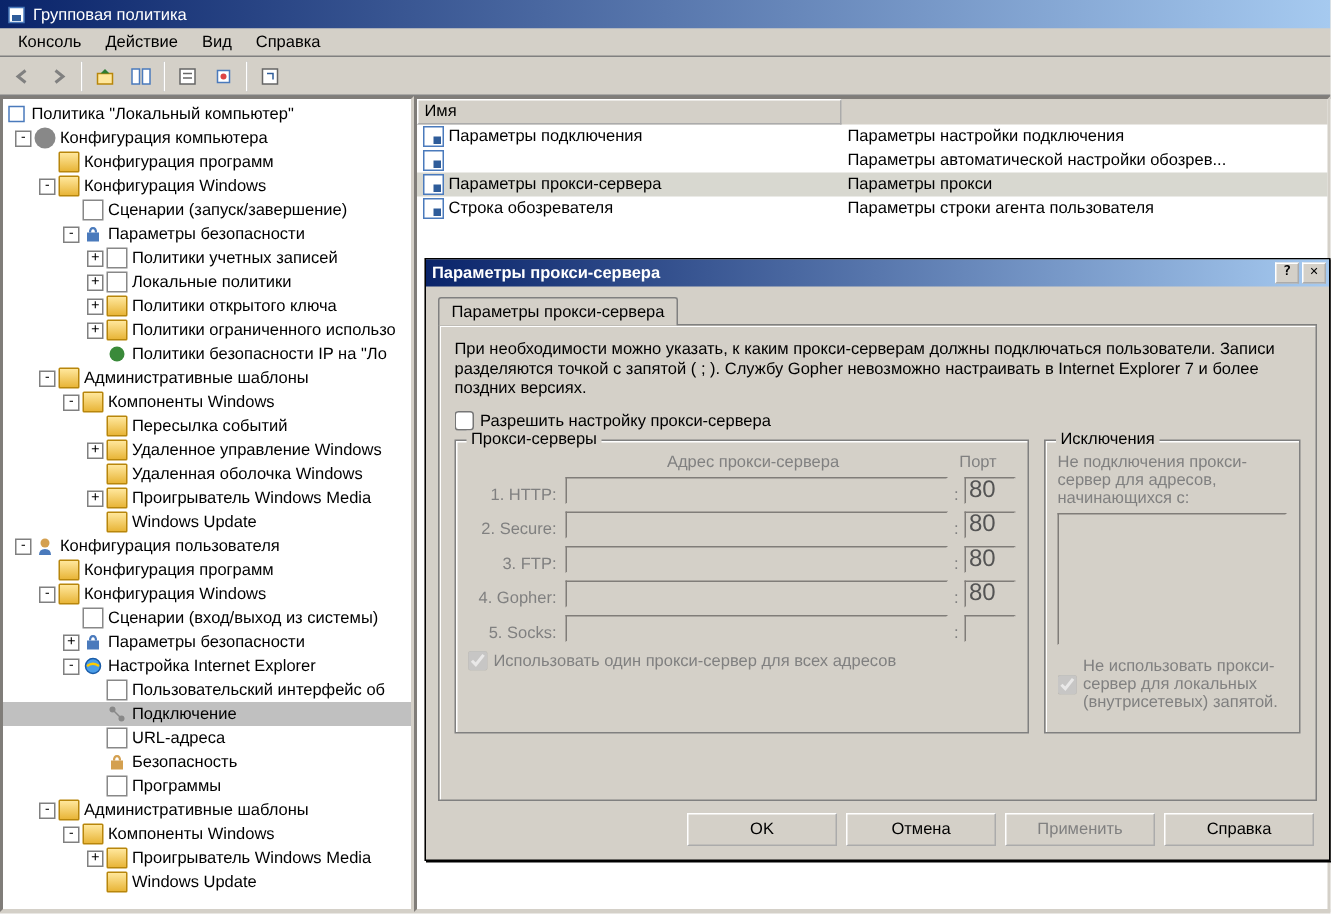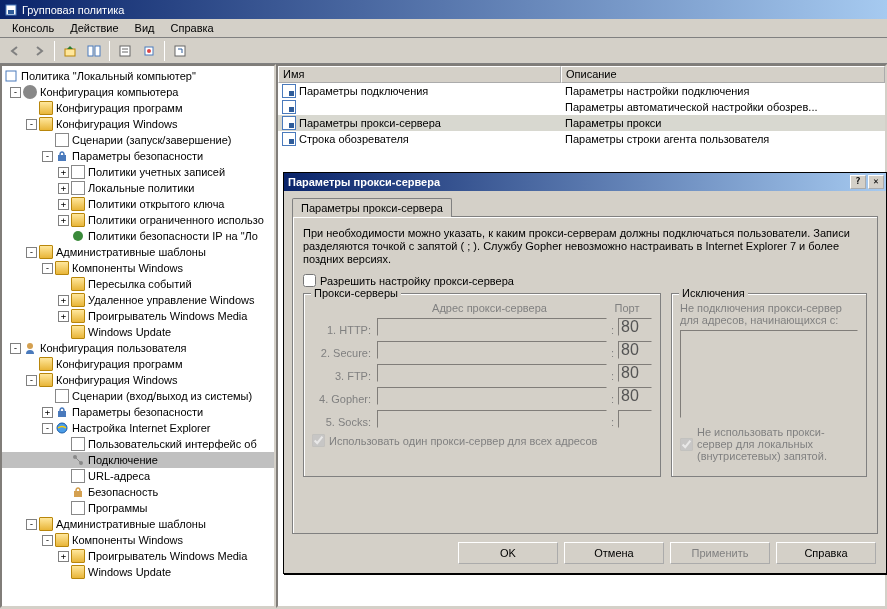--- a/index.html
+++ b/index.html
@@ -41,21 +41,21 @@
 .tabarea { margin: 6px 8px 0 8px; }
 .tab { display: inline-block; background: #d4d0c8; border: 1px solid #808080; border-bottom: none; padding: 3px 8px; position: relative; top: 1px; z-index: 2; border-top-left-radius: 2px; border-top-right-radius: 2px; }
 .tabbody { border: 1px solid #808080; box-shadow: inset 1px 1px 0 #fff; padding: 10px; height: 318px; }
 .infotext { margin-bottom: 8px; line-height: 13px; }
 .chk { display: flex; align-items: center; margin-bottom: 6px; }
 .chk input { margin-right: 4px; }
 .groupbox { border: 1px solid #808080; box-shadow: inset 1px 1px 0 #fff; padding: 8px; position: relative; }
 .groupbox > .gtitle { position: absolute; top: -7px; left: 7px; background: #d4d0c8; padding: 0 3px; }
 .gwrap { display: flex; gap: 10px; }
 .proxygroup { flex: 1; }
-.exclgroup { width: 196px; }
+.exclgroup { width: 171px; }
 .phdr { display: flex; margin-bottom: 4px; }
 .phdr .ph1 { width: 65px; }
 .phdr .ph2 { flex: 1; text-align: center; }
 .phdr .ph3 { width: 50px; text-align: center; }
 .prow { display: flex; align-items: flex-end; margin-bottom: 5px; }
 .prow .lbl { width: 65px; text-align: right; padding-right: 6px; color: #808080; }
 .prow input[type=text] { border: 1px inset #d4d0c8; background: #d4d0c8; height: 18px; padding: 0 2px; font-size: 16px; }
 .prow .addr { flex: 1; }
 .prow .colon { padding: 0 4px; color: #808080; }
 .prow .port { width: 34px; }
@@ -248,20 +248,27 @@
         </li>
       <li>
           <div class="tree-row" style="padding-left:56px">
             <span class="expander">+</span>
             <span class="ticon folder-closed"></span>
             <span>Удаленное управление Windows</span>
           </div>
         </li>
       <li>
           <div class="tree-row" style="padding-left:56px">
+            <span class="expander none"></span>
+            <span class="ticon folder-closed"></span>
+            <span>Удаленная оболочка Windows</span>
+          </div>
+        </li>
+      <li>
+          <div class="tree-row" style="padding-left:56px">
             <span class="expander">+</span>
             <span class="ticon folder-closed"></span>
             <span>Проигрыватель Windows Media</span>
           </div>
         </li>
       <li>
           <div class="tree-row" style="padding-left:56px">
             <span class="expander none"></span>
             <span class="ticon folder-closed"></span>
             <span>Windows Update</span>
@@ -397,21 +404,20 @@
             <span class="ticon folder-closed"></span>
             <span>Windows Update</span>
           </div>
         </li>
     </ul>
   </div>
 
   <div class="listpane">
     <div class="listhdr">
       <div style="width:283px">Имя</div>
-      <div style="flex:1">Описание</div>
     </div>
     <div class="listrow">
         <div class="c1">
           <span class="rowicon"></span>
           <span>Параметры подключения</span>
         </div>
         <div class="c2">Параметры настройки подключения</div>
       </div>
     <div class="listrow">
         <div class="c1">

